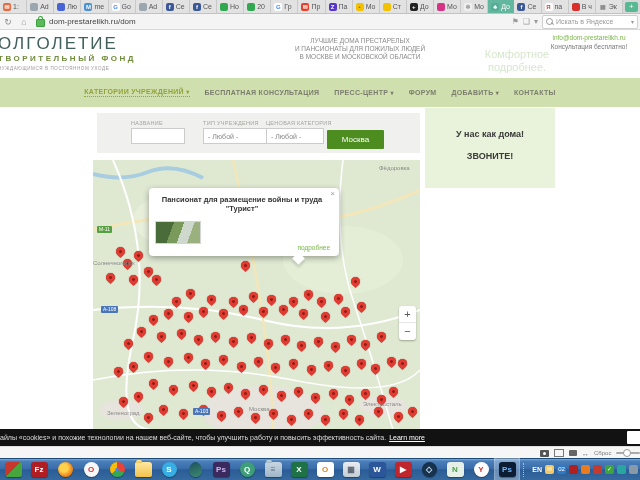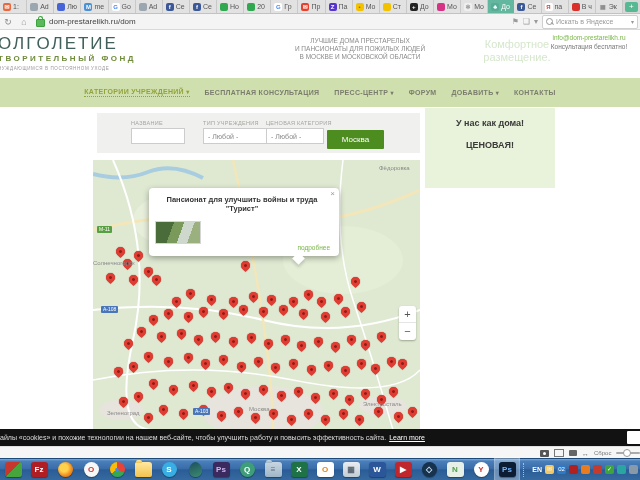--- a/index.html
+++ b/index.html
@@ -24,21 +24,21 @@
   .mag{width:5px;height:5px;border:1px solid #999;border-radius:50%;position:relative;flex:none;}
   .mag::after{content:"";position:absolute;left:4px;top:4px;width:3px;height:1px;background:#999;transform:rotate(45deg);}
   #ybox .ph{font-size:7px;color:#9a9a9a;white-space:nowrap;}
   #ybox .car{margin-left:auto;font-size:6px;color:#999;}
   
   #pageheader{left:0;top:30px;width:640px;height:48px;background:#fff;overflow:hidden;}
   #logo1{left:-2px;top:4px;font-size:17px;letter-spacing:2px;color:#41605c;font-weight:500;}
   #logo2{left:-2px;top:24px;font-size:8px;letter-spacing:2.5px;color:#6f8c3a;font-weight:bold;}
   #logo3{left:-2px;top:36px;font-size:4.5px;letter-spacing:.6px;color:#9a9a9a;}
   #tagline{left:278px;top:7px;width:164px;text-align:center;font-size:6.5px;line-height:8px;color:#8a8a8a;}
-  #watermark{left:452px;top:8px;width:130px;text-align:center;font-size:11px;line-height:13px;color:#d6e7cd;}
+  #watermark{left:452px;top:18px;width:130px;text-align:center;font-size:11px;line-height:13px;color:#d6e7cd;}
   #hright{left:540px;top:4px;width:98px;text-align:center;}
   #hmail{font-size:6.5px;color:#7ab648;}
   #hphone{font-size:12px;color:#2f2f2f;font-weight:bold;margin-top:2px;}
   #hnote1{font-size:6.5px;color:#777;margin-top:2px;}
   
   #navbar{left:0;top:78px;width:640px;height:29px;background:#cfe0ae;display:flex;align-items:center;justify-content:center;gap:15px;}
   .navitem{font-size:7px;font-weight:bold;letter-spacing:.3px;color:#7c7c6e;white-space:nowrap;}
   .navitem .car{font-size:6px;}
   .navitem.active{color:#93a23c;border-bottom:1px dotted #93a23c;padding-bottom:1px;}
   
@@ -216,21 +216,21 @@
   <div id="logo1" class="abs">ОЛГОЛЕТИЕ</div>
   <div id="logo2" class="abs">ТВОРИТЕЛЬНЫЙ ФОНД</div>
   <div id="logo3" class="abs">НУЖДАЮЩИМСЯ В ПОСТОЯННОМ УХОДЕ</div>
   <div id="tagline" class="abs">
     <div>ЛУЧШИЕ ДОМА ПРЕСТАРЕЛЫХ</div>
     <div>И ПАНСИОНАТЫ ДЛЯ ПОЖИЛЫХ ЛЮДЕЙ</div>
     <div>В МОСКВЕ И МОСКОВСКОЙ ОБЛАСТИ</div>
   </div>
   <div id="watermark" class="abs">
     <div>Комфортное</div>
-    <div>размещение.</div>
+    <div>подробнее.</div>
   </div>
   <div id="hright" class="abs">
     <div id="hmail">info@dom-prestarelikh.ru</div>
     <div id="hnote1">Консультация бесплатно!</div>
 
   </div>
 </div>
 
 <div id="navbar" class="abs">
     <span class="navitem active">КАТЕГОРИИ УЧРЕЖДЕНИЙ <span class="car">▾</span></span>
@@ -251,22 +251,22 @@
     <div class="finput" style="width:64px;">- Любой -</div>
   </div>
   <div class="fgroup" style="left:169px;">
     <div class="flabel">ЦЕНОВАЯ КАТЕГОРИЯ</div>
     <div class="finput" style="width:58px;">- Любой -</div>
   </div>
   <div id="findbtn">Москва</div>
 </div>
 
 <div id="sidebox" class="abs">
-  <div class="sline" style="margin-top:10px;">У нас как дома!</div>
-  <div class="sline" style="margin-top:12px;">ЦЕНОВАЯ!</div>
+  <div class="sline" style="margin-top:21px;">У нас как дома!</div>
+  <div class="sline" style="margin-top:12px;">ЗВОНИТЕ!</div>
 </div>
 
 <div id="map" class="abs">
   <svg width="327" height="270" viewBox="0 0 327 270">
     <rect width="327" height="270" fill="#dfe9d2"></rect>
     <ellipse cx="170" cy="252" rx="60" ry="26" fill="#e6e4dc"></ellipse>
     <ellipse cx="28" cy="250" rx="22" ry="10" fill="#e6e4dc"></ellipse>
     <ellipse cx="290" cy="246" rx="24" ry="10" fill="#e6e4dc"></ellipse>
     <ellipse cx="90" cy="60" rx="50" ry="28" fill="#e7efdb"></ellipse>
     <ellipse cx="250" cy="100" rx="60" ry="34" fill="#e4eed6"></ellipse>
@@ -386,21 +386,21 @@
       <div class="maplabel" style="left: 286px; top: 5px;">Фёдоровка</div>
       <div class="roadbadge" style="left: 4px; top: 66px; background: rgb(90, 158, 67);">М-11</div>
       <div class="roadbadge" style="left: 8px; top: 146px; background: rgb(74, 118, 184);">А-108</div>
       <div class="roadbadge" style="left: 100px; top: 248px; background: rgb(74, 118, 184);">А-103</div>
     </div>
   <div id="zoomctrl">
     <div class="zbtn">+</div>
     <div class="zbtn">−</div>
   </div>
   <div id="balloon">
-    <div id="btitle">Пансионат для улучшить войны и труда "Турист"</div>
+    <div id="btitle">Пансионат для размещение войны и труда "Турист"</div>
     <div id="bclose">×</div>
     <div id="bphoto"></div>
     <div id="blink">подробнее</div>
   </div>
 </div>
 
 <div id="cookiebar" class="abs">
   <span id="cookietext">айлы «cookies» и похожие технологии на нашем веб-сайте, чтобы улучшить работу и повысить эффективность сайта.</span>
   <span id="cookielink">Learn more</span>
   <span id="cookiebtn"></span>

